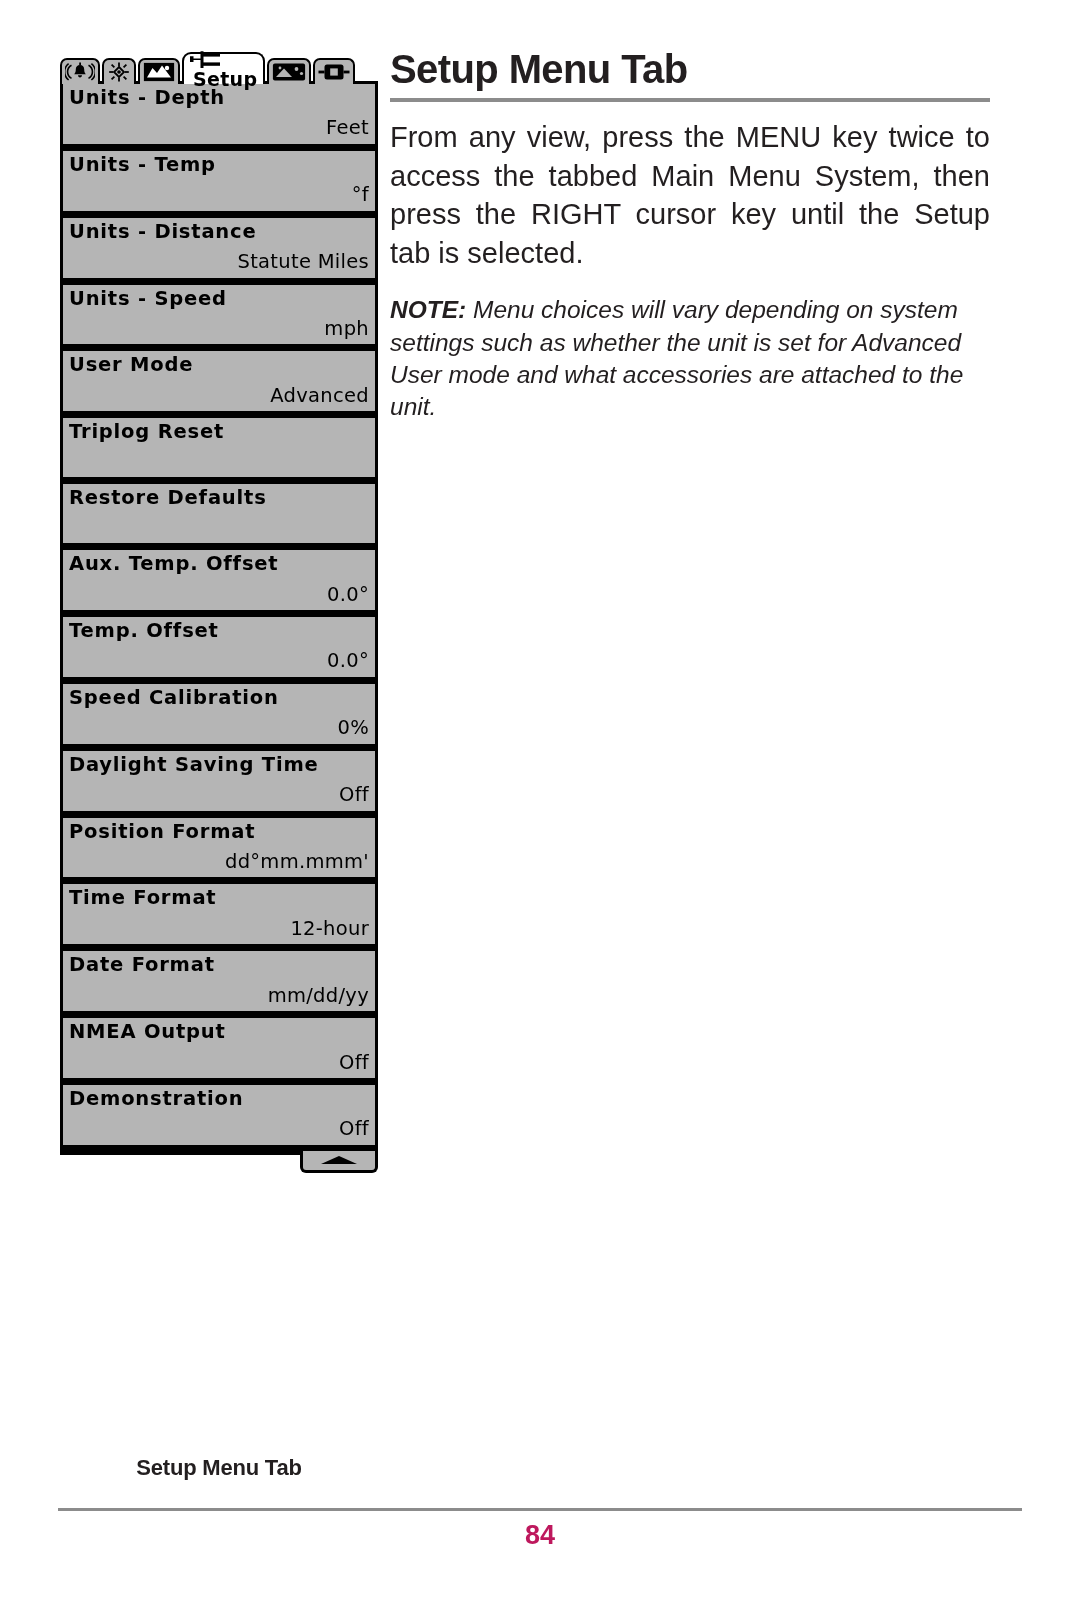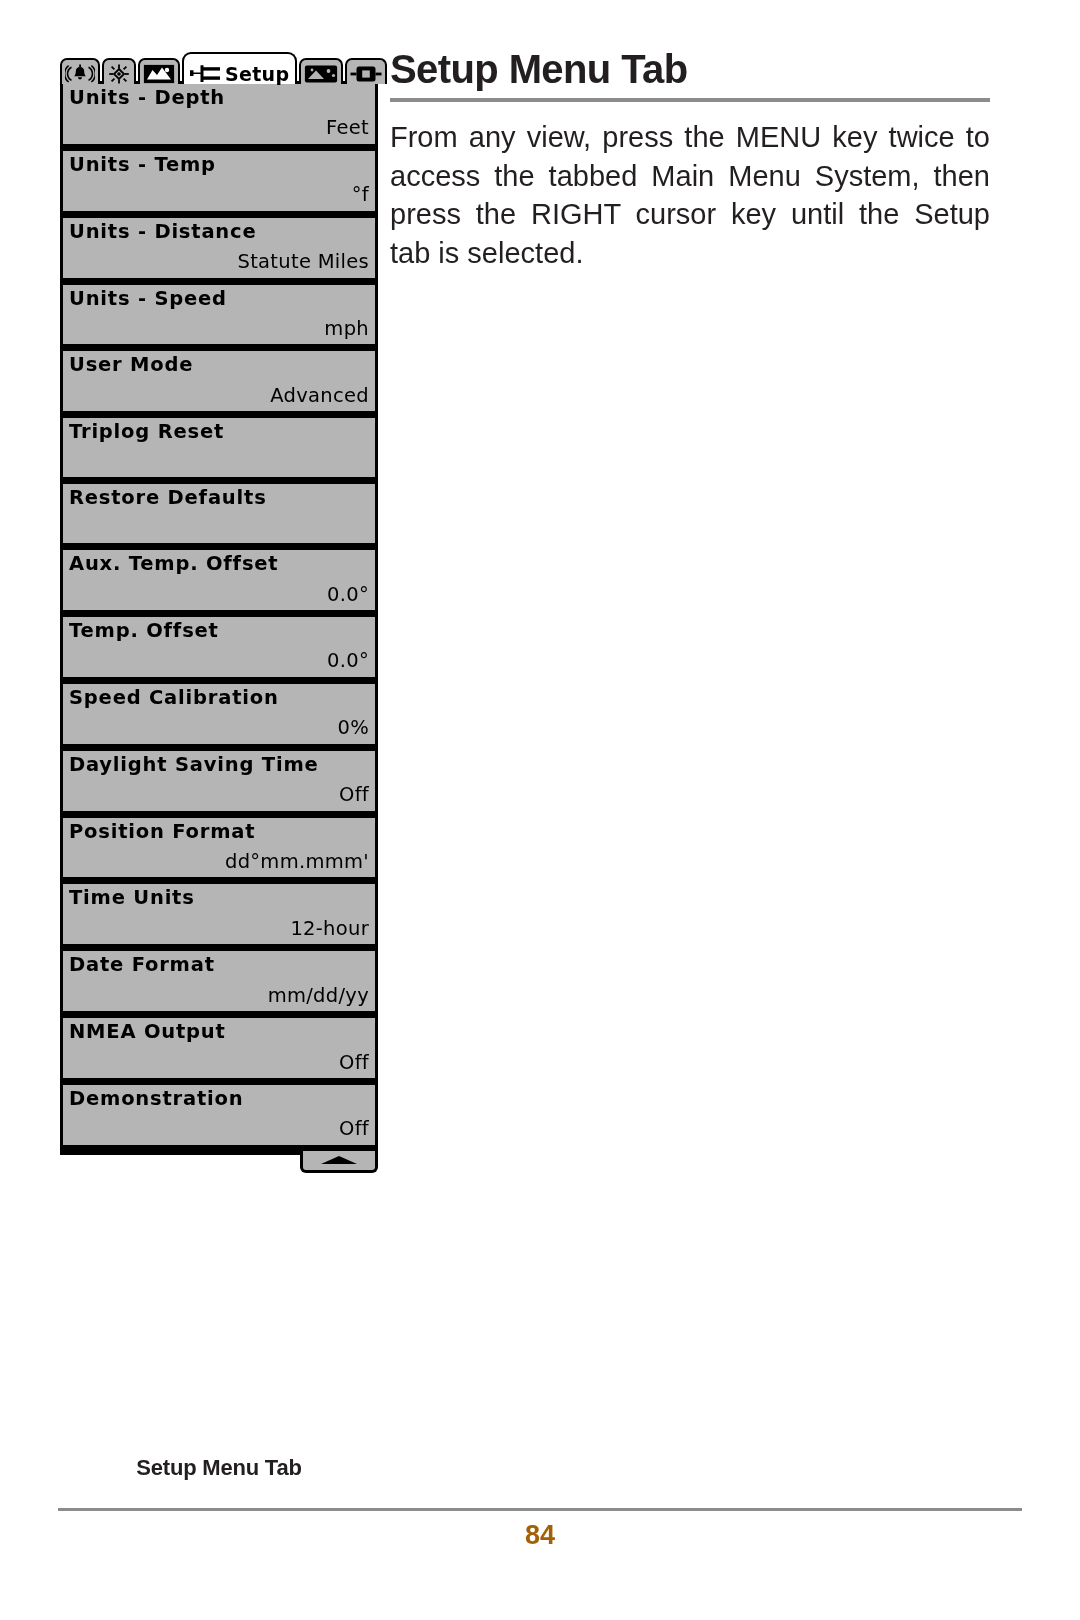--- a/index.html
+++ b/index.html
@@ -34,24 +34,25 @@
     z-index: 5;
   }
   .tab {
     background: #b5b5b5;
     border: 2px solid #000;
     border-bottom: none;
     border-radius: 7px 7px 0 0;
     height: 26px;
     box-sizing: border-box;
     display: flex;
-    align-items: flex-end;
+    align-items: flex-start;
     justify-content: center;
     padding: 0 3px;
     position: relative;
+    flex-direction: column;
   }
   .tab.selected {
     background: #ffffff;
     height: 32px;
     border-radius: 9px 9px 0 0;
     padding: 0 6px 0 5px;
     z-index: 6;
   }
   .tab-label {
     font-family: "DejaVu Sans", sans-serif;
@@ -189,21 +190,21 @@
   }
   #page-number {
     position: absolute;
     left: 0;
     top: 1520px;
     width: 1080px;
     text-align: center;
     font-family: "Liberation Sans", sans-serif;
     font-weight: bold;
     font-size: 27px;
-    color: #a16207;
+    color: #be185d;
   }
 </style>
 </head>
 <body>
 
 <div id="lcd-figure">
 
   <div id="tab-strip">
 
     <div class="tab">
@@ -341,21 +342,21 @@
       <div class="mi-label">Daylight Saving Time</div>
       <div class="mi-value">Off</div>
     </div>
 
     <div class="menu-item">
       <div class="mi-label">Position Format</div>
       <div class="mi-value">dd°mm.mmm'</div>
     </div>
 
     <div class="menu-item">
-      <div class="mi-label">Time Units</div>
+      <div class="mi-label">Time Format</div>
       <div class="mi-value">12-hour</div>
     </div>
 
     <div class="menu-item">
       <div class="mi-label">Date Format</div>
       <div class="mi-value">mm/dd/yy</div>
     </div>
 
 
     <div class="menu-item">
@@ -377,16 +378,17 @@
     </div>
   </div>
 </div>
 
 <div id="lcd-caption">Setup Menu Tab</div>
 
 <div id="content">
   <h1 id="page-title">Setup Menu Tab</h1>
   <div id="title-rule"></div>
   <p id="body-paragraph">From any view, press the MENU key twice to access the tabbed Main Menu System, then press the RIGHT cursor key until the Setup tab is selected.</p>
+  <p id="note-block"><span id="note-label">NOTE:</span><span> Menu choices will vary depending on system settings such as whether the unit is set for Advanced User mode and what accessories are attached to the unit.</span></p>
 </div>
 
 <div id="footer-rule"></div>
 <div id="page-number">84</div>
 
 </body></html>

